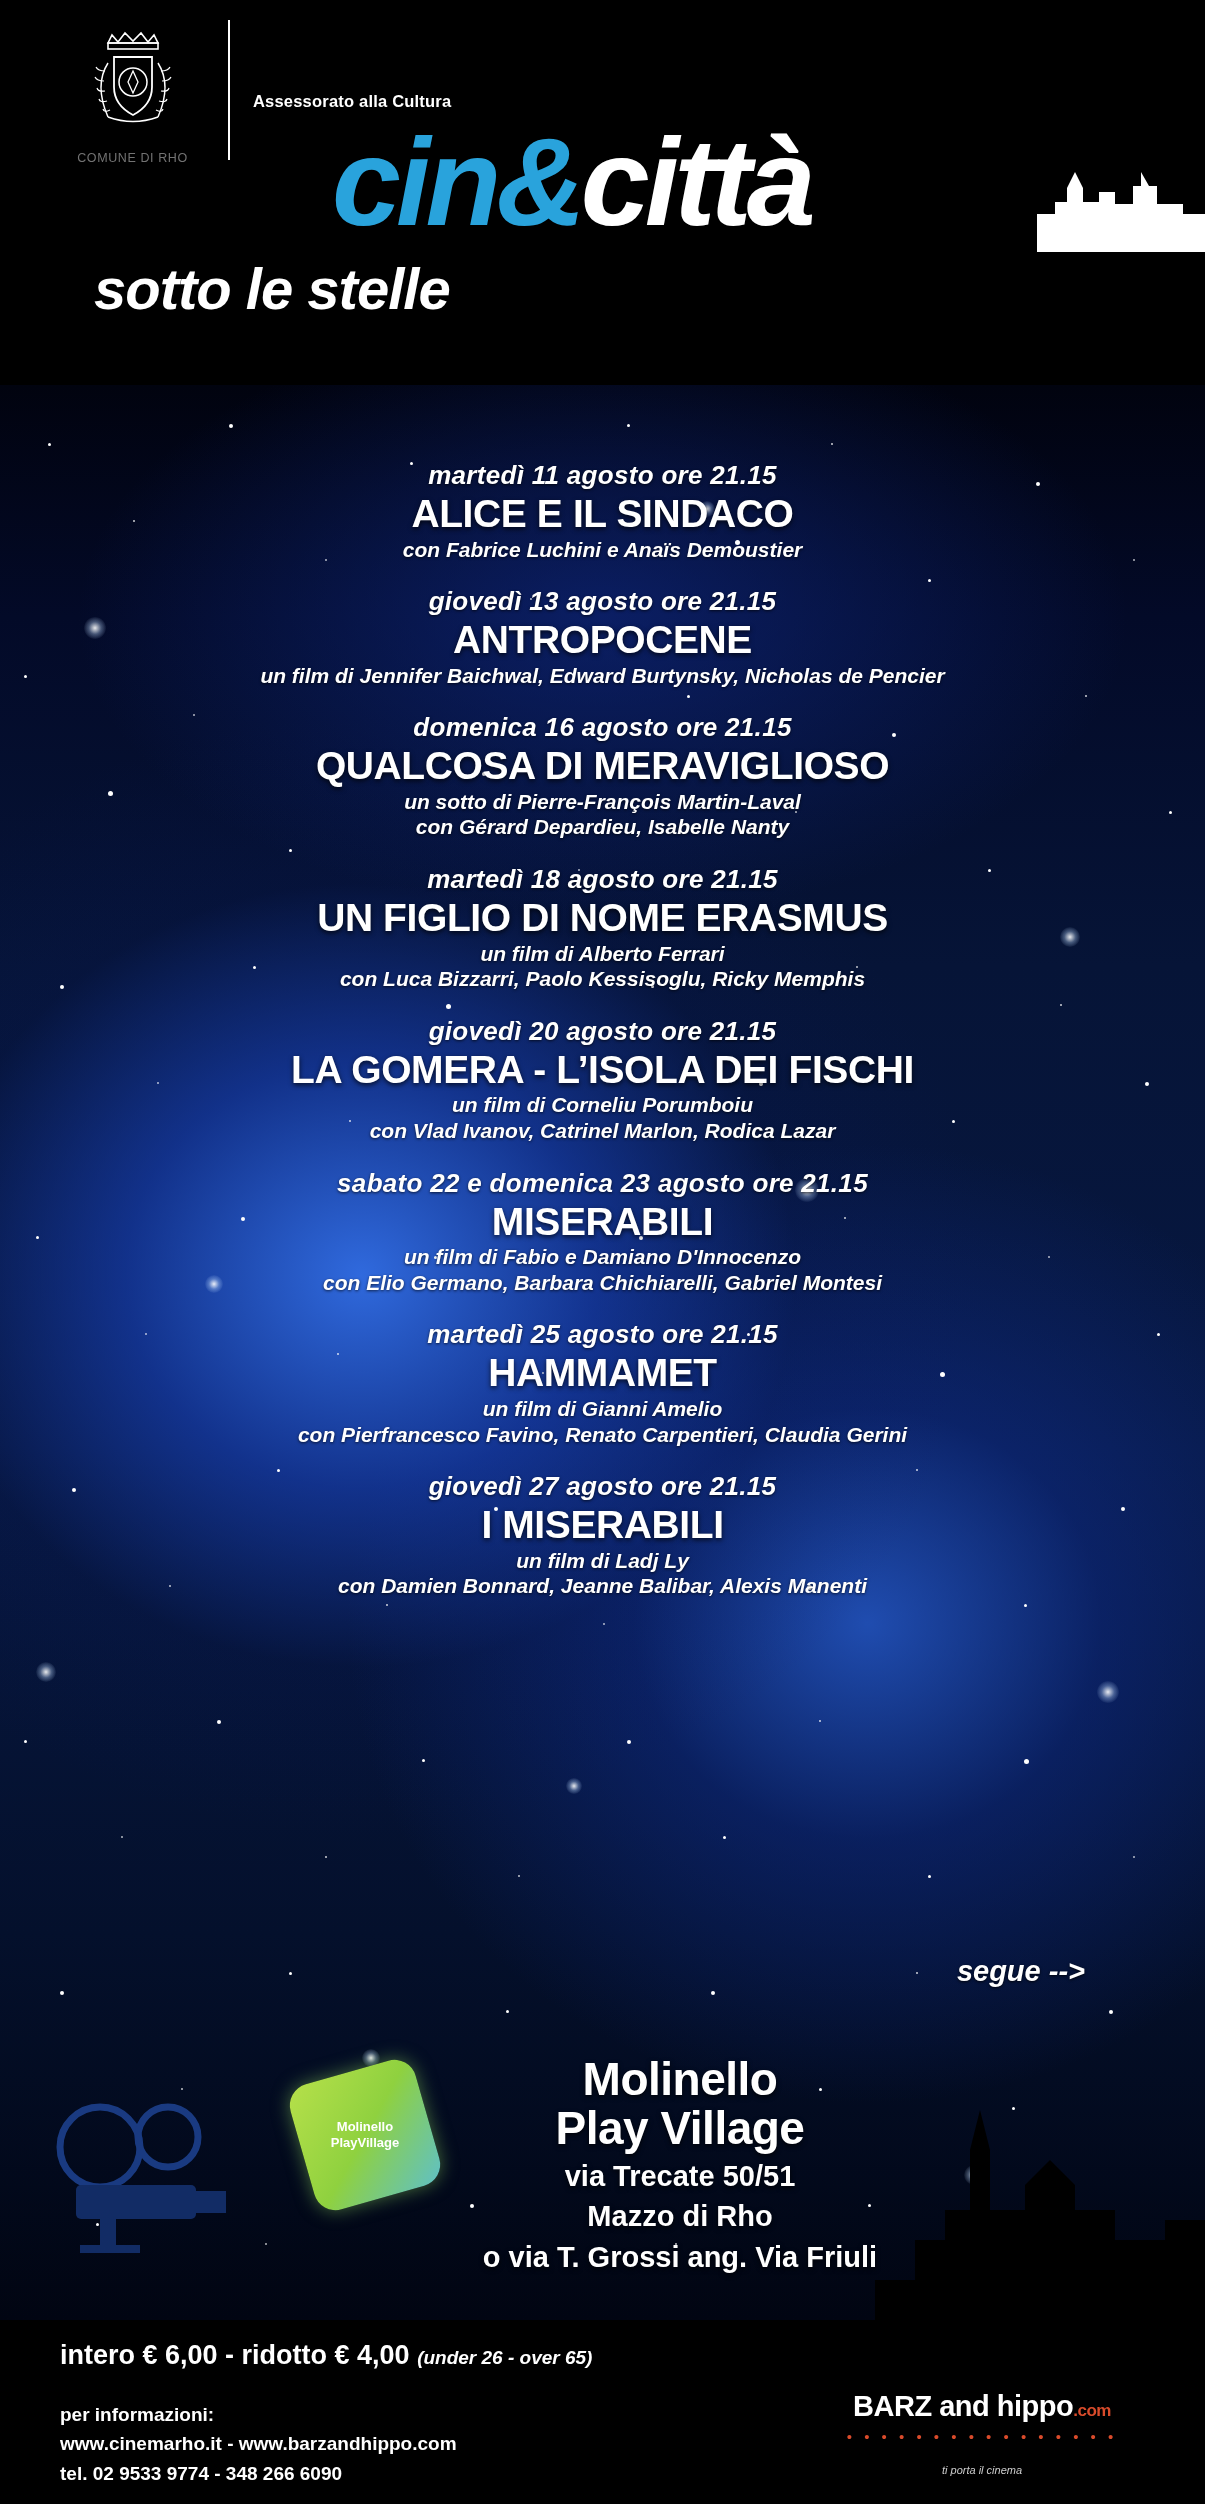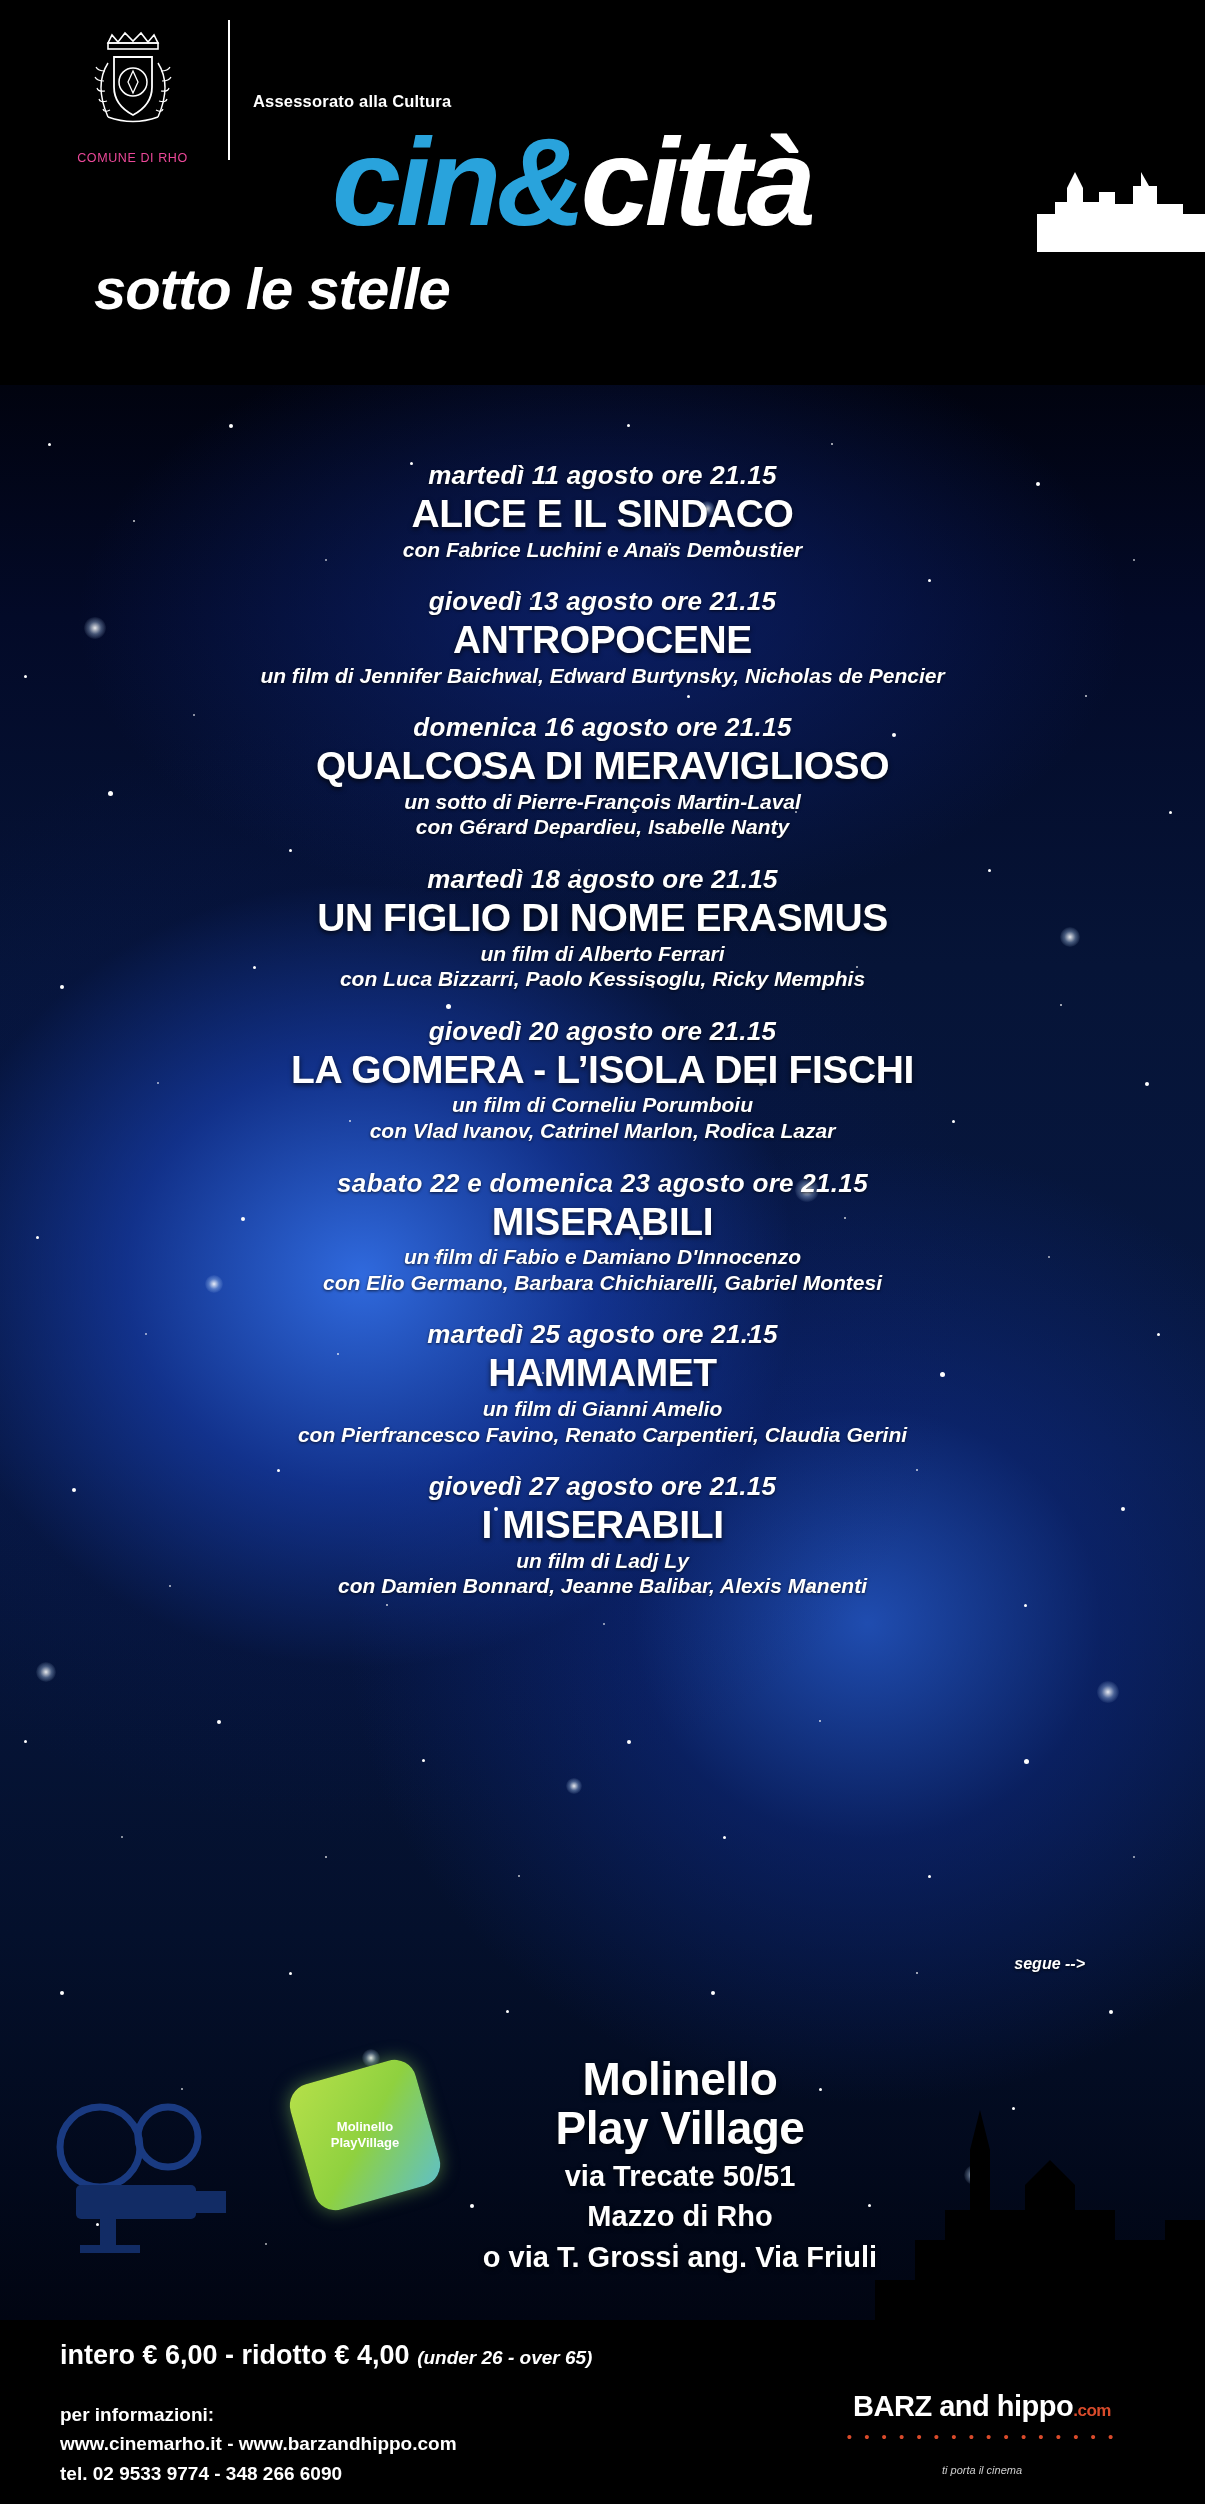--- a/index.html
+++ b/index.html
@@ -35,21 +35,21 @@
     width: 155px;
     text-align: center;
     color: #fff;
   }
   .crest svg { display: block; margin: 0 auto; }
   .crest-label {
     font-size: 12.5px;
     letter-spacing: 0.6px;
     margin-top: 6px;
     font-weight: 400;
-    color: #ec4899;
+    color: #737373;
   }
   .header-divider {
     position: absolute;
     left: 228px;
     top: 20px;
     width: 2px;
     height: 140px;
     background: #fff;
   }
   .assessorato {
@@ -168,21 +168,21 @@
     font-style: italic;
     font-weight: 700;
     color: #ffffff;
     text-shadow: 0 1px 3px rgba(0,0,0,0.7);
     line-height: 1.22;
   }
   .segue {
     position: absolute;
     right: 120px;
     top: 1955px;
-    font-size: 16px;
+    font-size: 29px;
     font-style: italic;
     font-weight: 700;
     color: #ffffff;
     z-index: 6;
     text-shadow: 0 1px 3px rgba(0,0,0,0.8);
     text-align: right;
   }
 
   
   .venue-zone {

